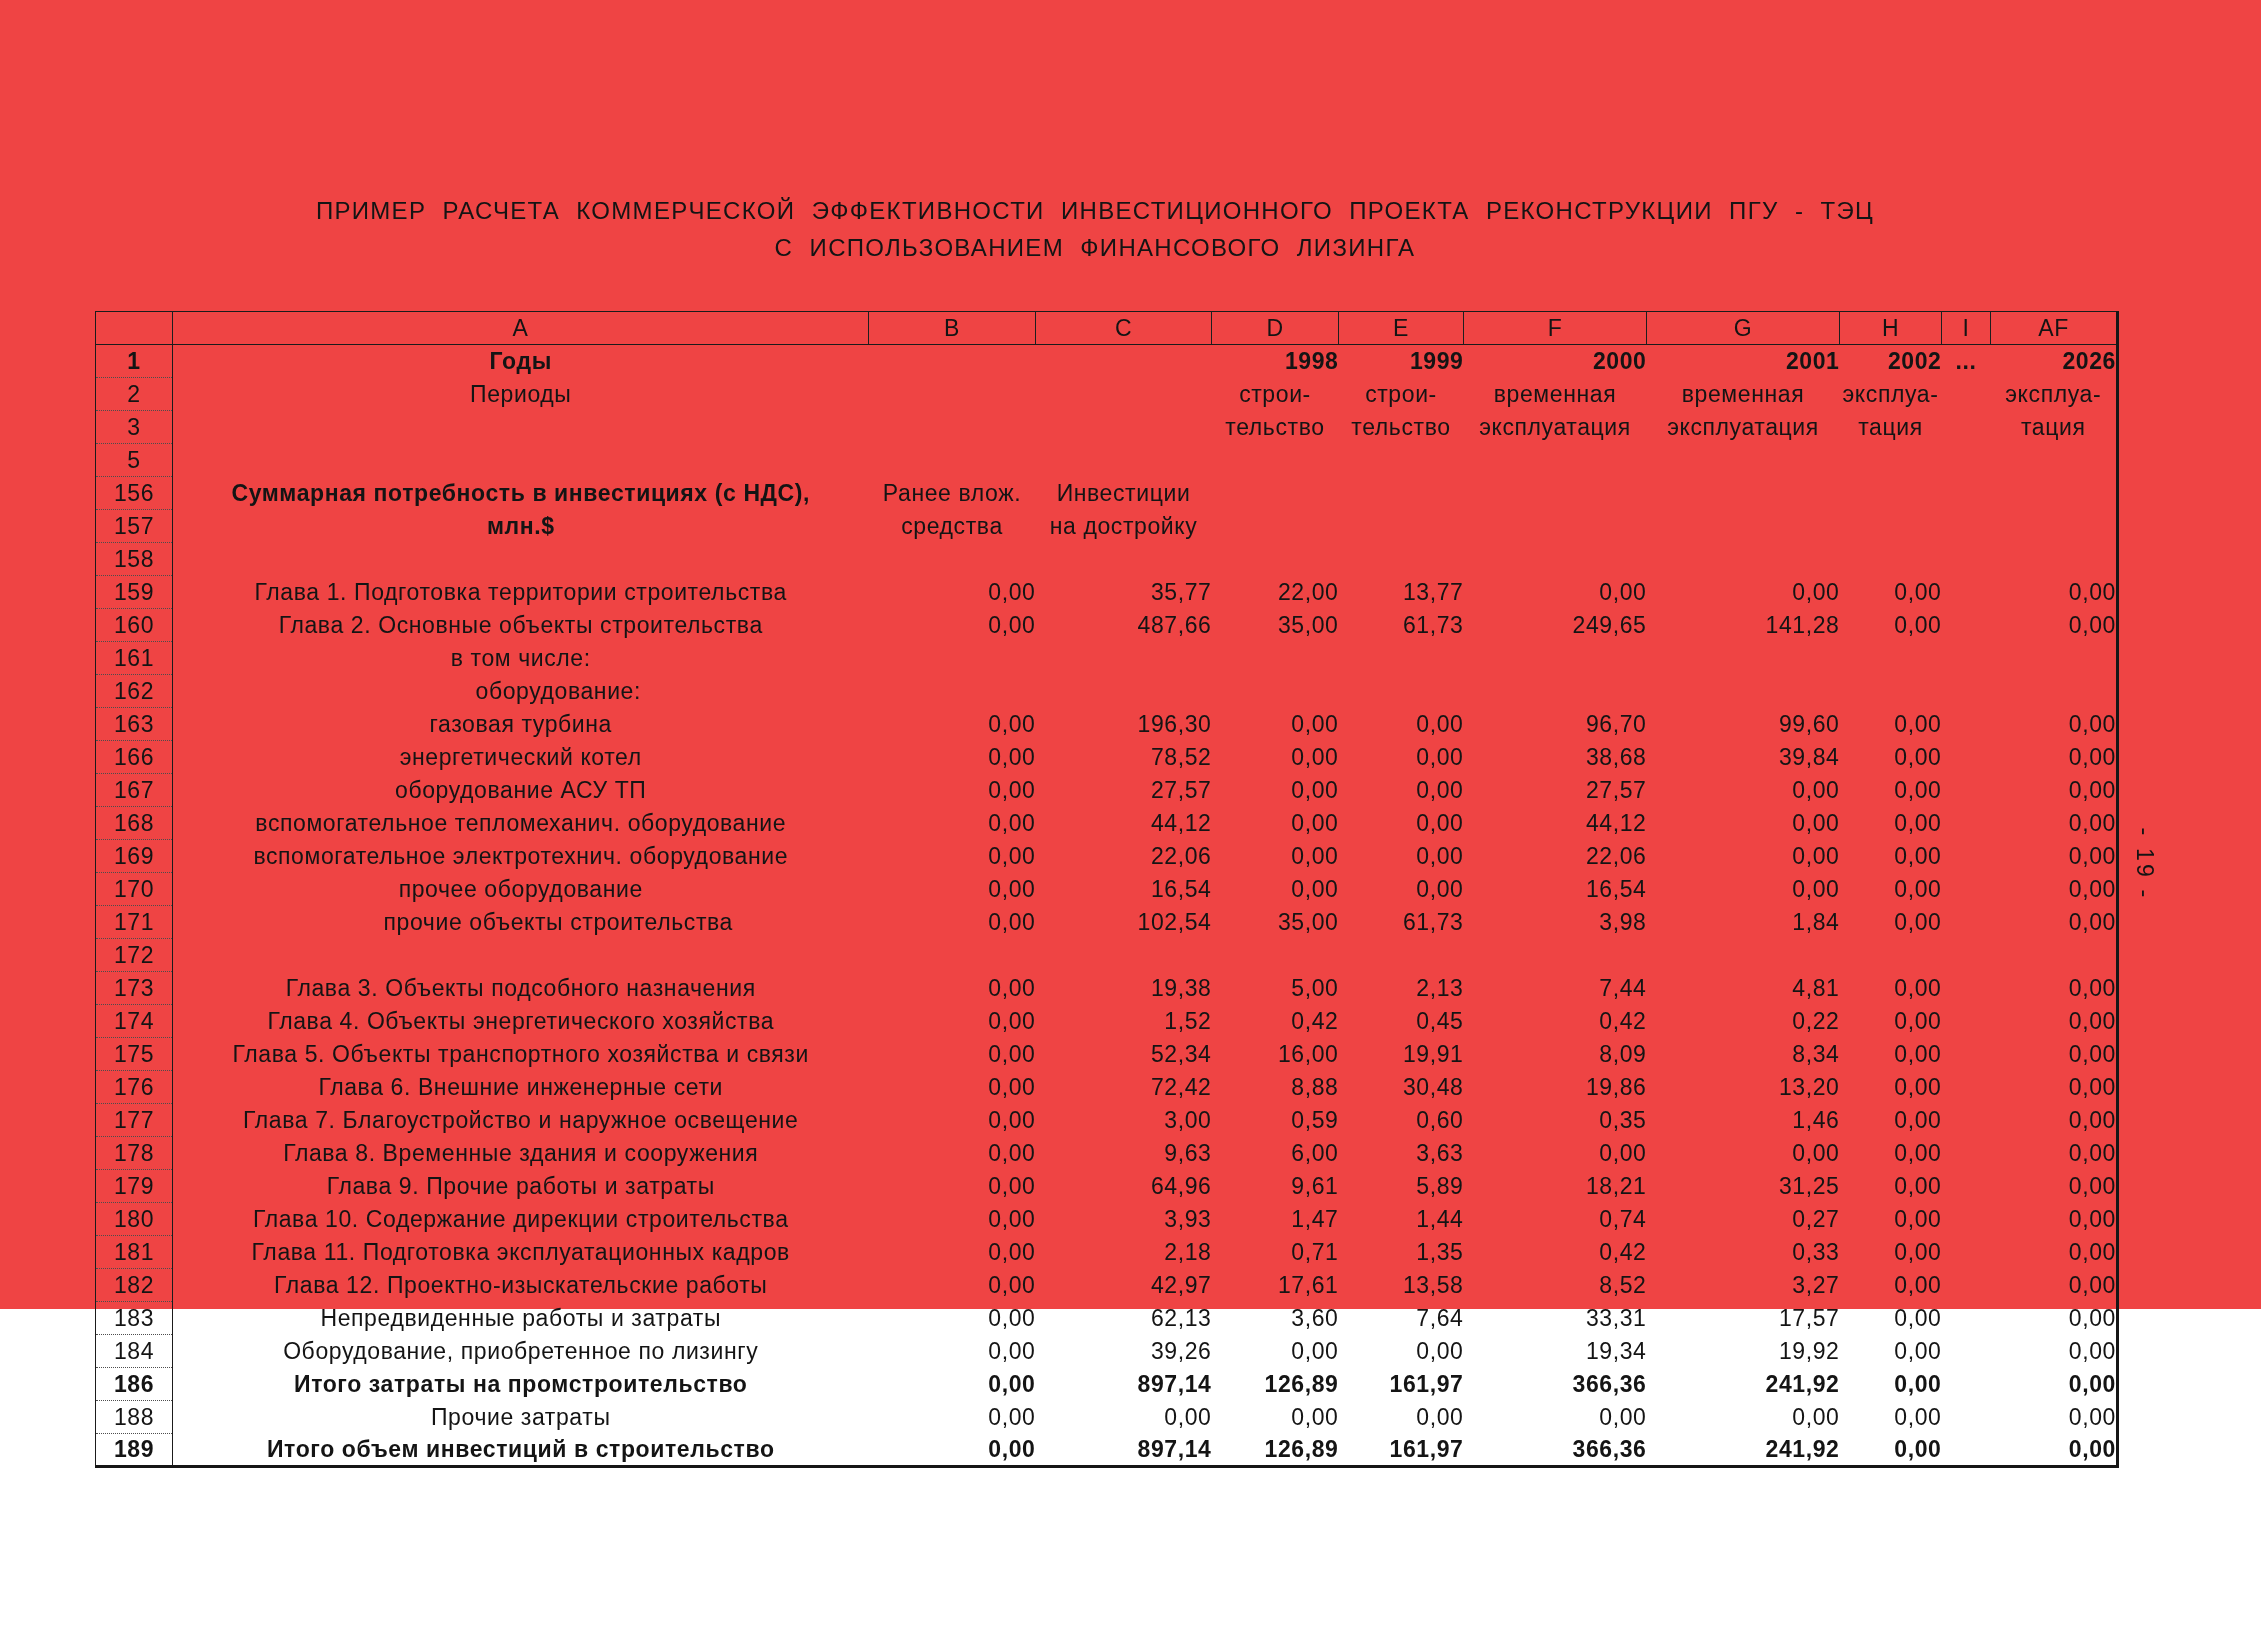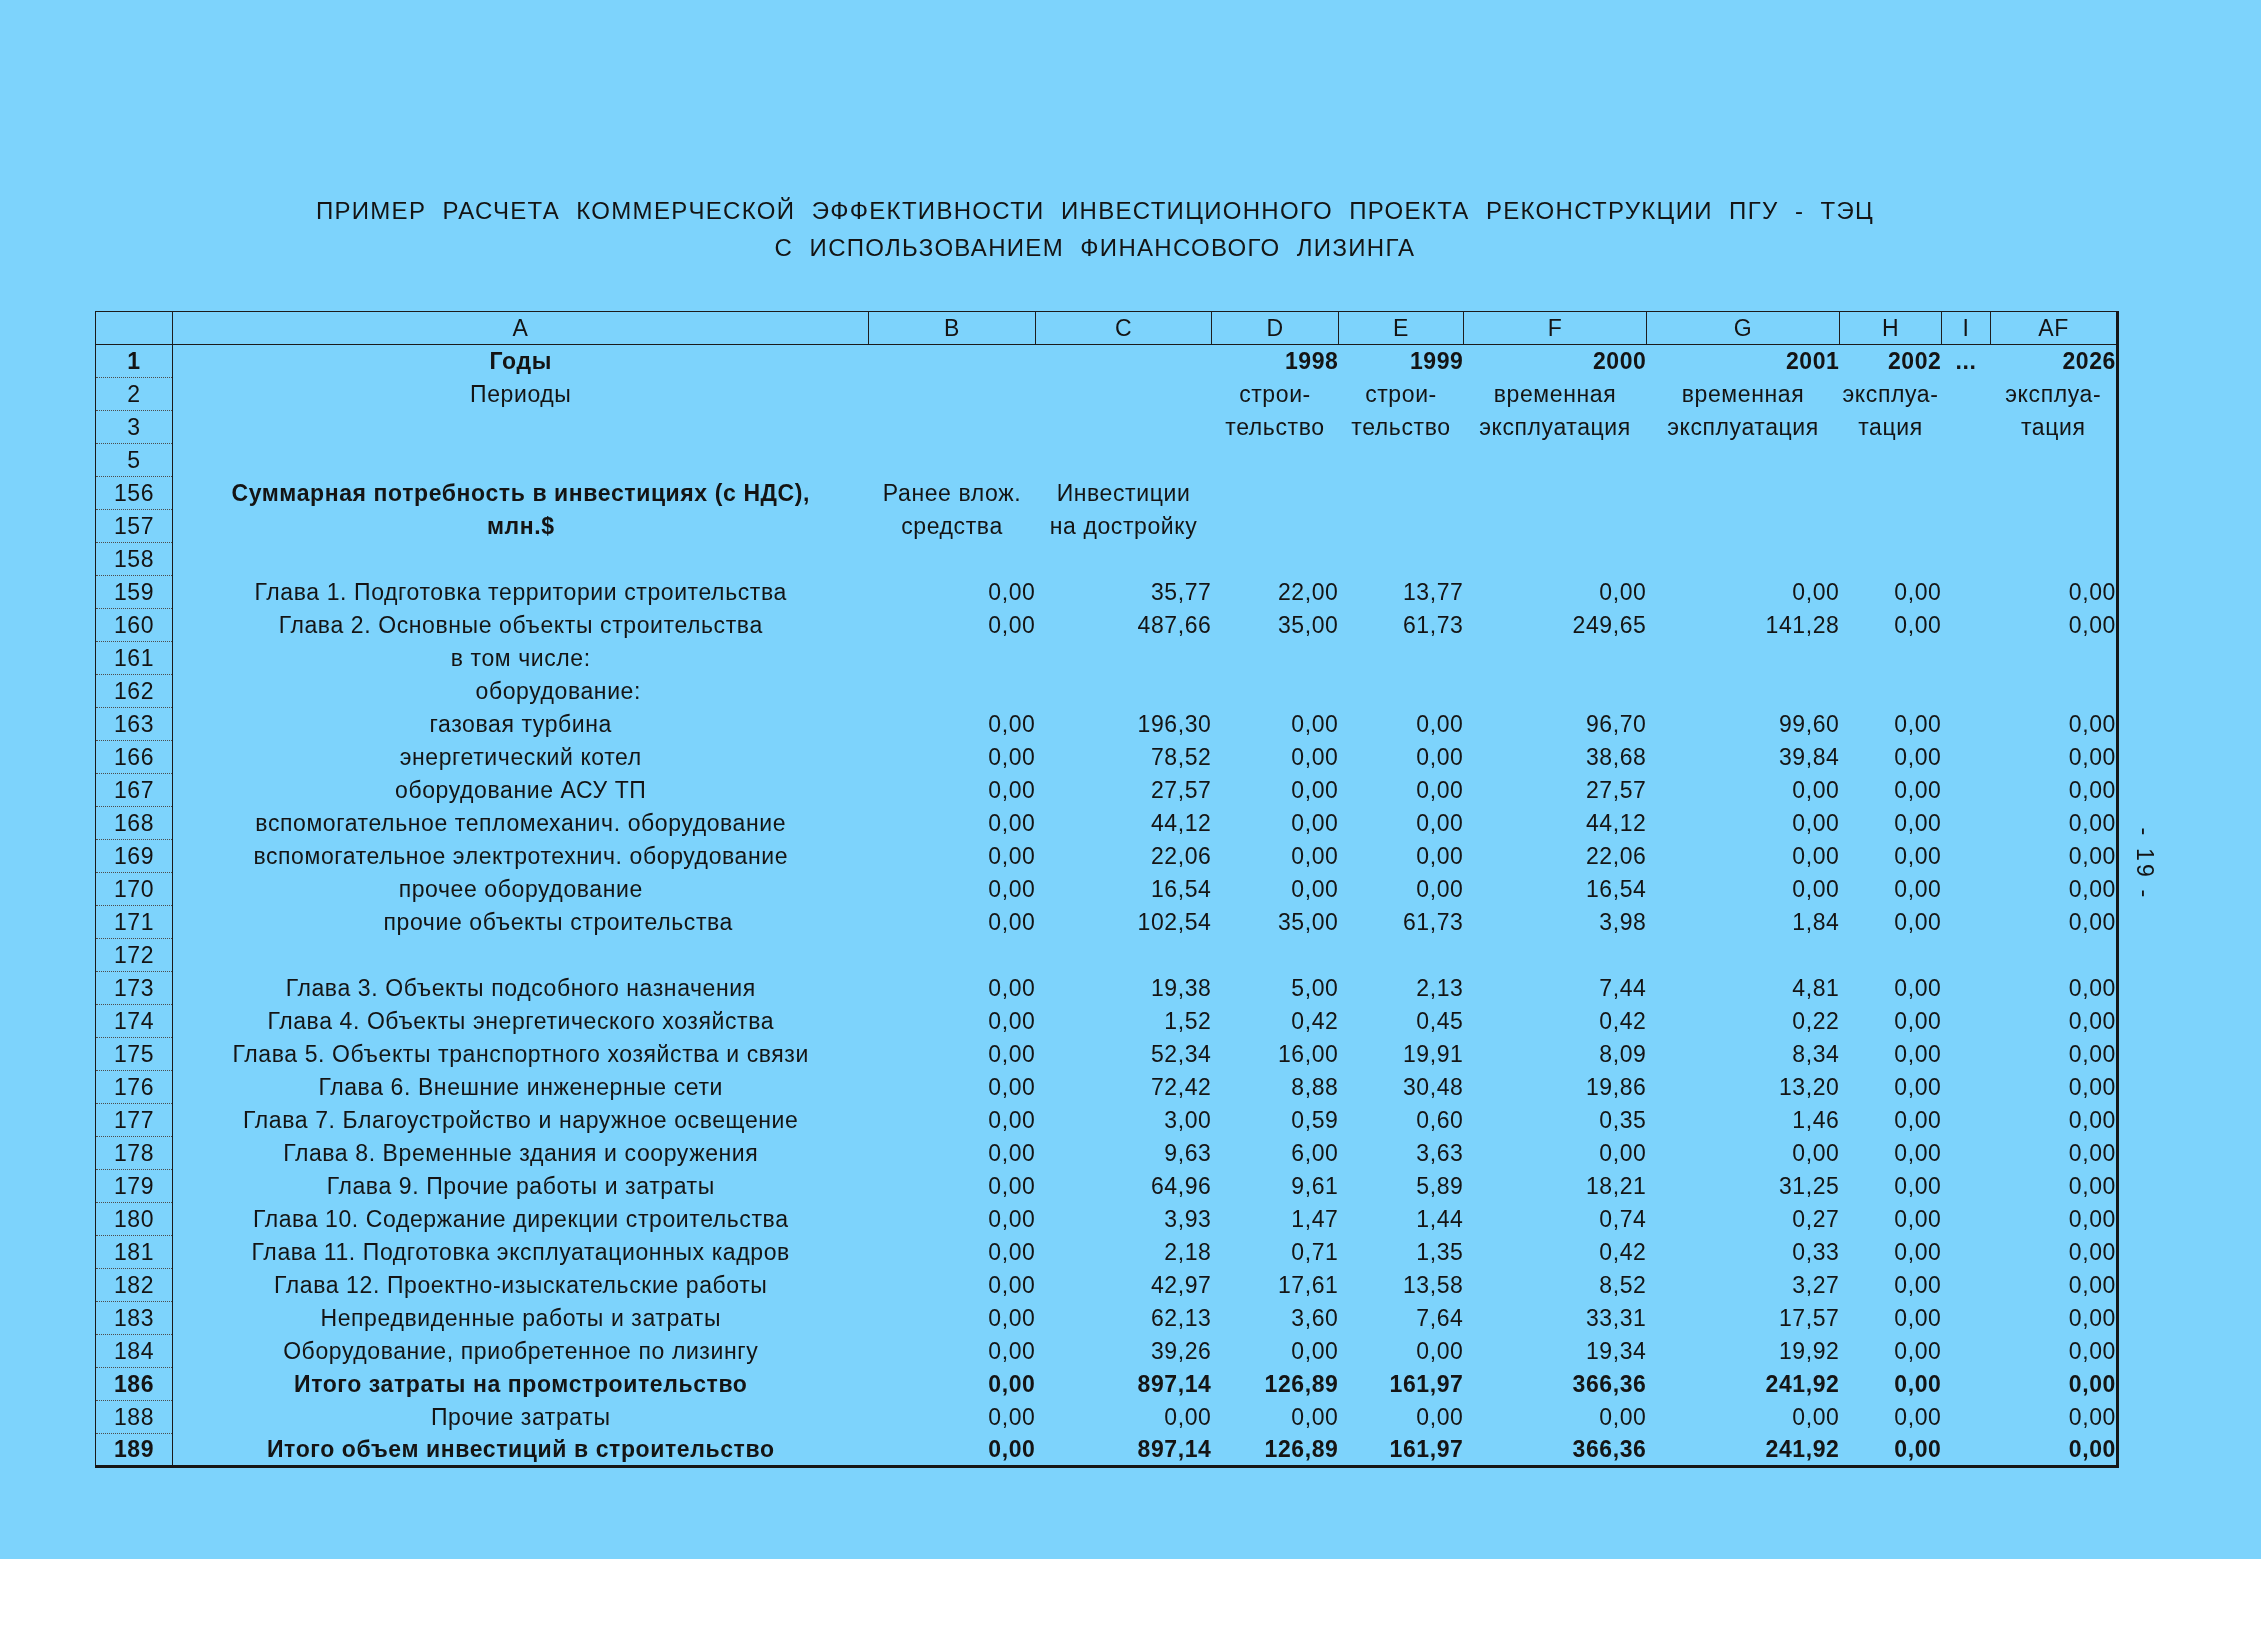--- a/index.html
+++ b/index.html
@@ -3,21 +3,21 @@
 <meta charset="utf-8">
 <style>
   html, body {
     margin: 0; padding: 0;
     width: 2261px; height: 1645px;
     background: #ffffff;
     font-family: "Liberation Sans", "DejaVu Sans", sans-serif;
     color: #141414;
     overflow: hidden;
   }
-  .page { position: absolute; inset: 0; width: 2261px; height: 1559px; background: #7dd3fc; }
+  .page { position: absolute; inset: 0; width: 2261px; height: 1309px; background: #ef4444; }
 
   
   .doc-title {
     position: absolute;
     top: 192px; left: 0; width: 2190px;
     text-align: center;
     font-size: 24px;
     letter-spacing: 1.3px;
     word-spacing: 8.4px;
     line-height: 37px;

